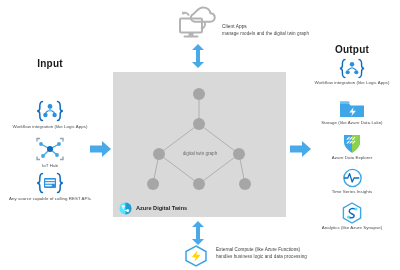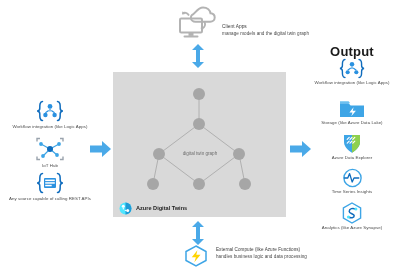--- a/index.html
+++ b/index.html
@@ -9,21 +9,21 @@
     font-family:"Liberation Sans", sans-serif;
     color:#333333;
     overflow:hidden;
     position:relative;
   }
   .stage{position:absolute;left:0;top:0;width:400px;height:270px;}
   .abs{position:absolute;}
 
   
   .col-head{
-    font-size:13px;font-weight:bold;color:#1a1a1a;
+    font-size:10px;font-weight:bold;color:#1a1a1a;
     text-align:center;letter-spacing:.2px;
   }
   .cap{
     font-size:4.4px;color:#4a4a4a;text-align:center;
     line-height:5.6px;letter-spacing:.05px;
   }
   .cap-left{text-align:left;}
 
   
   .panel{
@@ -75,20 +75,21 @@
     <div class="cap cap-left" style="font-size:4.8px;color:#3a3a3a;">Client Apps</div>
     <div class="cap cap-left" style="font-size:4.6px;margin-top:1px;">manage models and the digital twin graph</div>
   </div>
 
   <div class="abs" style="left:190px;top:44px;width:16px;height:24px;">
     <svg class="arrow" width="16" height="24" viewBox="0 0 16 24">
       <path d="M8 0l6 6H10v12h4l-6 6-6-6h4V6H2z" fill="#4aa9e8"></path>
     </svg>
   </div>
 
+  <div class="abs col-head" style="left:14px;top:58px;width:72px;">Input</div>
 
   <div class="abs tile" style="left:6px;top:100px;width:88px;">
     <svg class="ico" width="34" height="22" viewBox="0 0 34 22">
       <path d="M9.5 1.5C6.5 1.5 6.8 6 6.8 8.2c0 1.8-1 2.6-2.6 2.8 1.6.2 2.6 1 2.6 2.8 0 2.2-.3 6.7 2.7 6.7" fill="none" stroke="#0f6cbd" stroke-width="1.5" stroke-linecap="round"></path>
       <path d="M24.5 1.5c3 0 2.7 4.5 2.7 6.7 0 1.8 1 2.6 2.6 2.8-1.6.2-2.6 1-2.6 2.8 0 2.2.3 6.7-2.7 6.7" fill="none" stroke="#0f6cbd" stroke-width="1.5" stroke-linecap="round"></path>
       <circle cx="17" cy="6.4" r="2.4" fill="#2a91e0"></circle>
       <circle cx="12.4" cy="15" r="2.2" fill="#2a91e0"></circle>
       <circle cx="21.6" cy="15" r="2.2" fill="#2a91e0"></circle>
       <path d="M17 8.8v2.6M12.4 12.8l3.3-2.3M21.6 12.8l-3.3-2.3" stroke="#2a91e0" stroke-width="1.2"></path>
     </svg>

